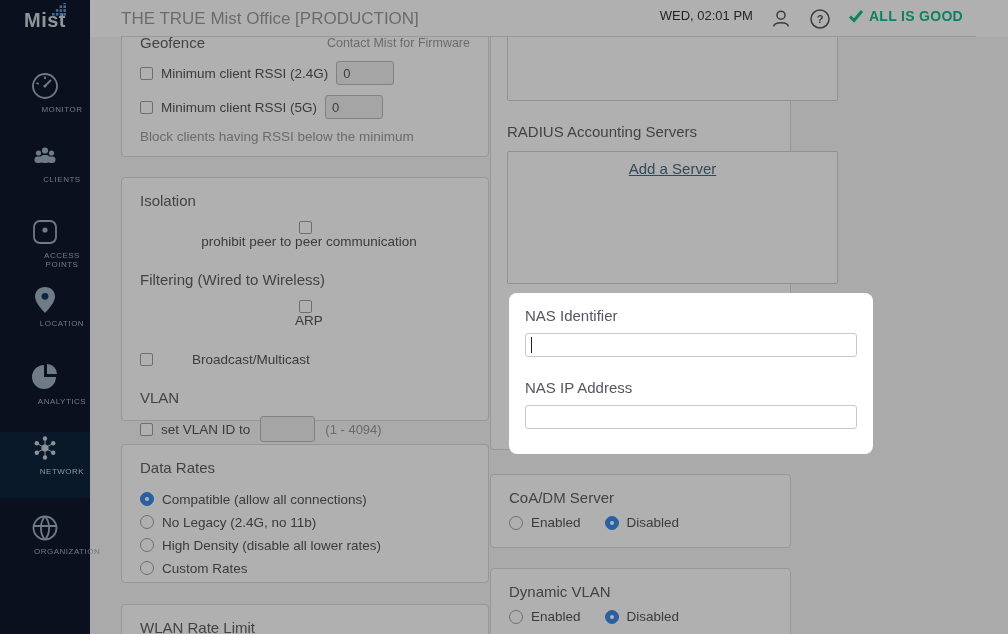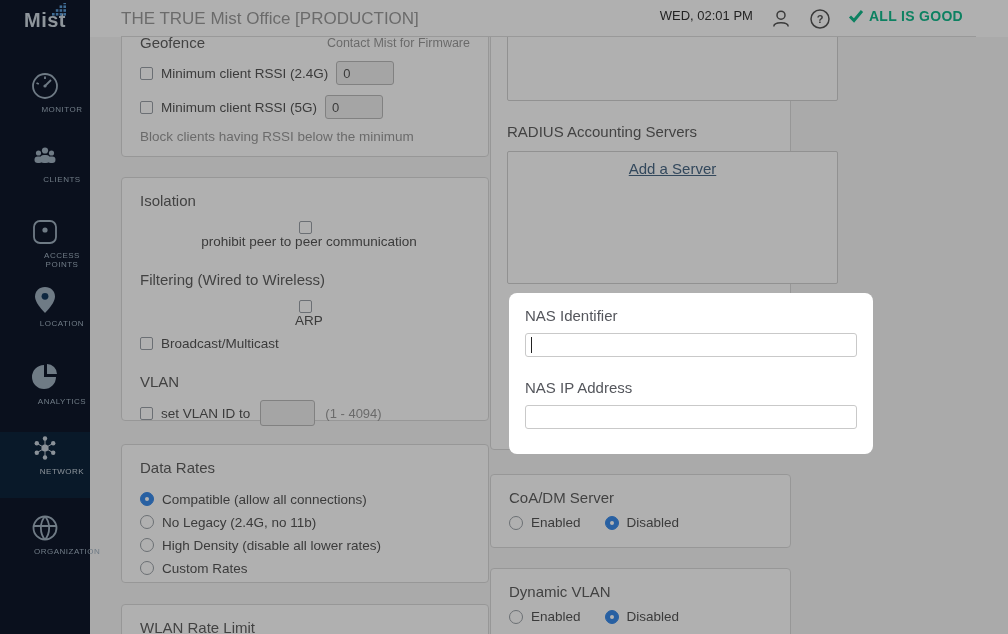--- a/index.html
+++ b/index.html
@@ -44,21 +44,21 @@
 
   
   .geo-card { top:-14px; height:134px; padding:10px 18px 0; }
   .geo-head { display:flex; justify-content:space-between; align-items:flex-start; }
   .fw-link { font-size:12.5px; color:#999; margin-top:2px; cursor:pointer; }
   .geo-row { margin-top:10px; }
   .geo-hint { margin-top:10px; }
 
   
   .iso-card { top:140px; height:244px; }
-  .mt12 { margin-top:12px;flex-direction:column; } .mt8 { margin-top:8px; } .mt22 { margin-top:22px; } .mt10 { margin-top:10px; }
+  .mt12 { margin-top:12px;flex-direction:column; } .mt8 { margin-top:24px;gap:31px; } .mt22 { margin-top:22px; } .mt10 { margin-top:10px; }
   .vlan-input { height:26px; width:55px; margin-left:10px; background:#ededed; border:1px solid #b9b9b9; border-radius:3px; font-family:"Liberation Sans", sans-serif; }
   .range { font-size:13px; color:#999; margin-left:10px; }
 
   
   .dr-card { top:407px; height:139px; }
   .dr-row { margin-top:13px; height:20px; }
   .dr-row + .dr-row { margin-top:3px; }
 
   
   .wrl-card { top:567px; height:120px; }

